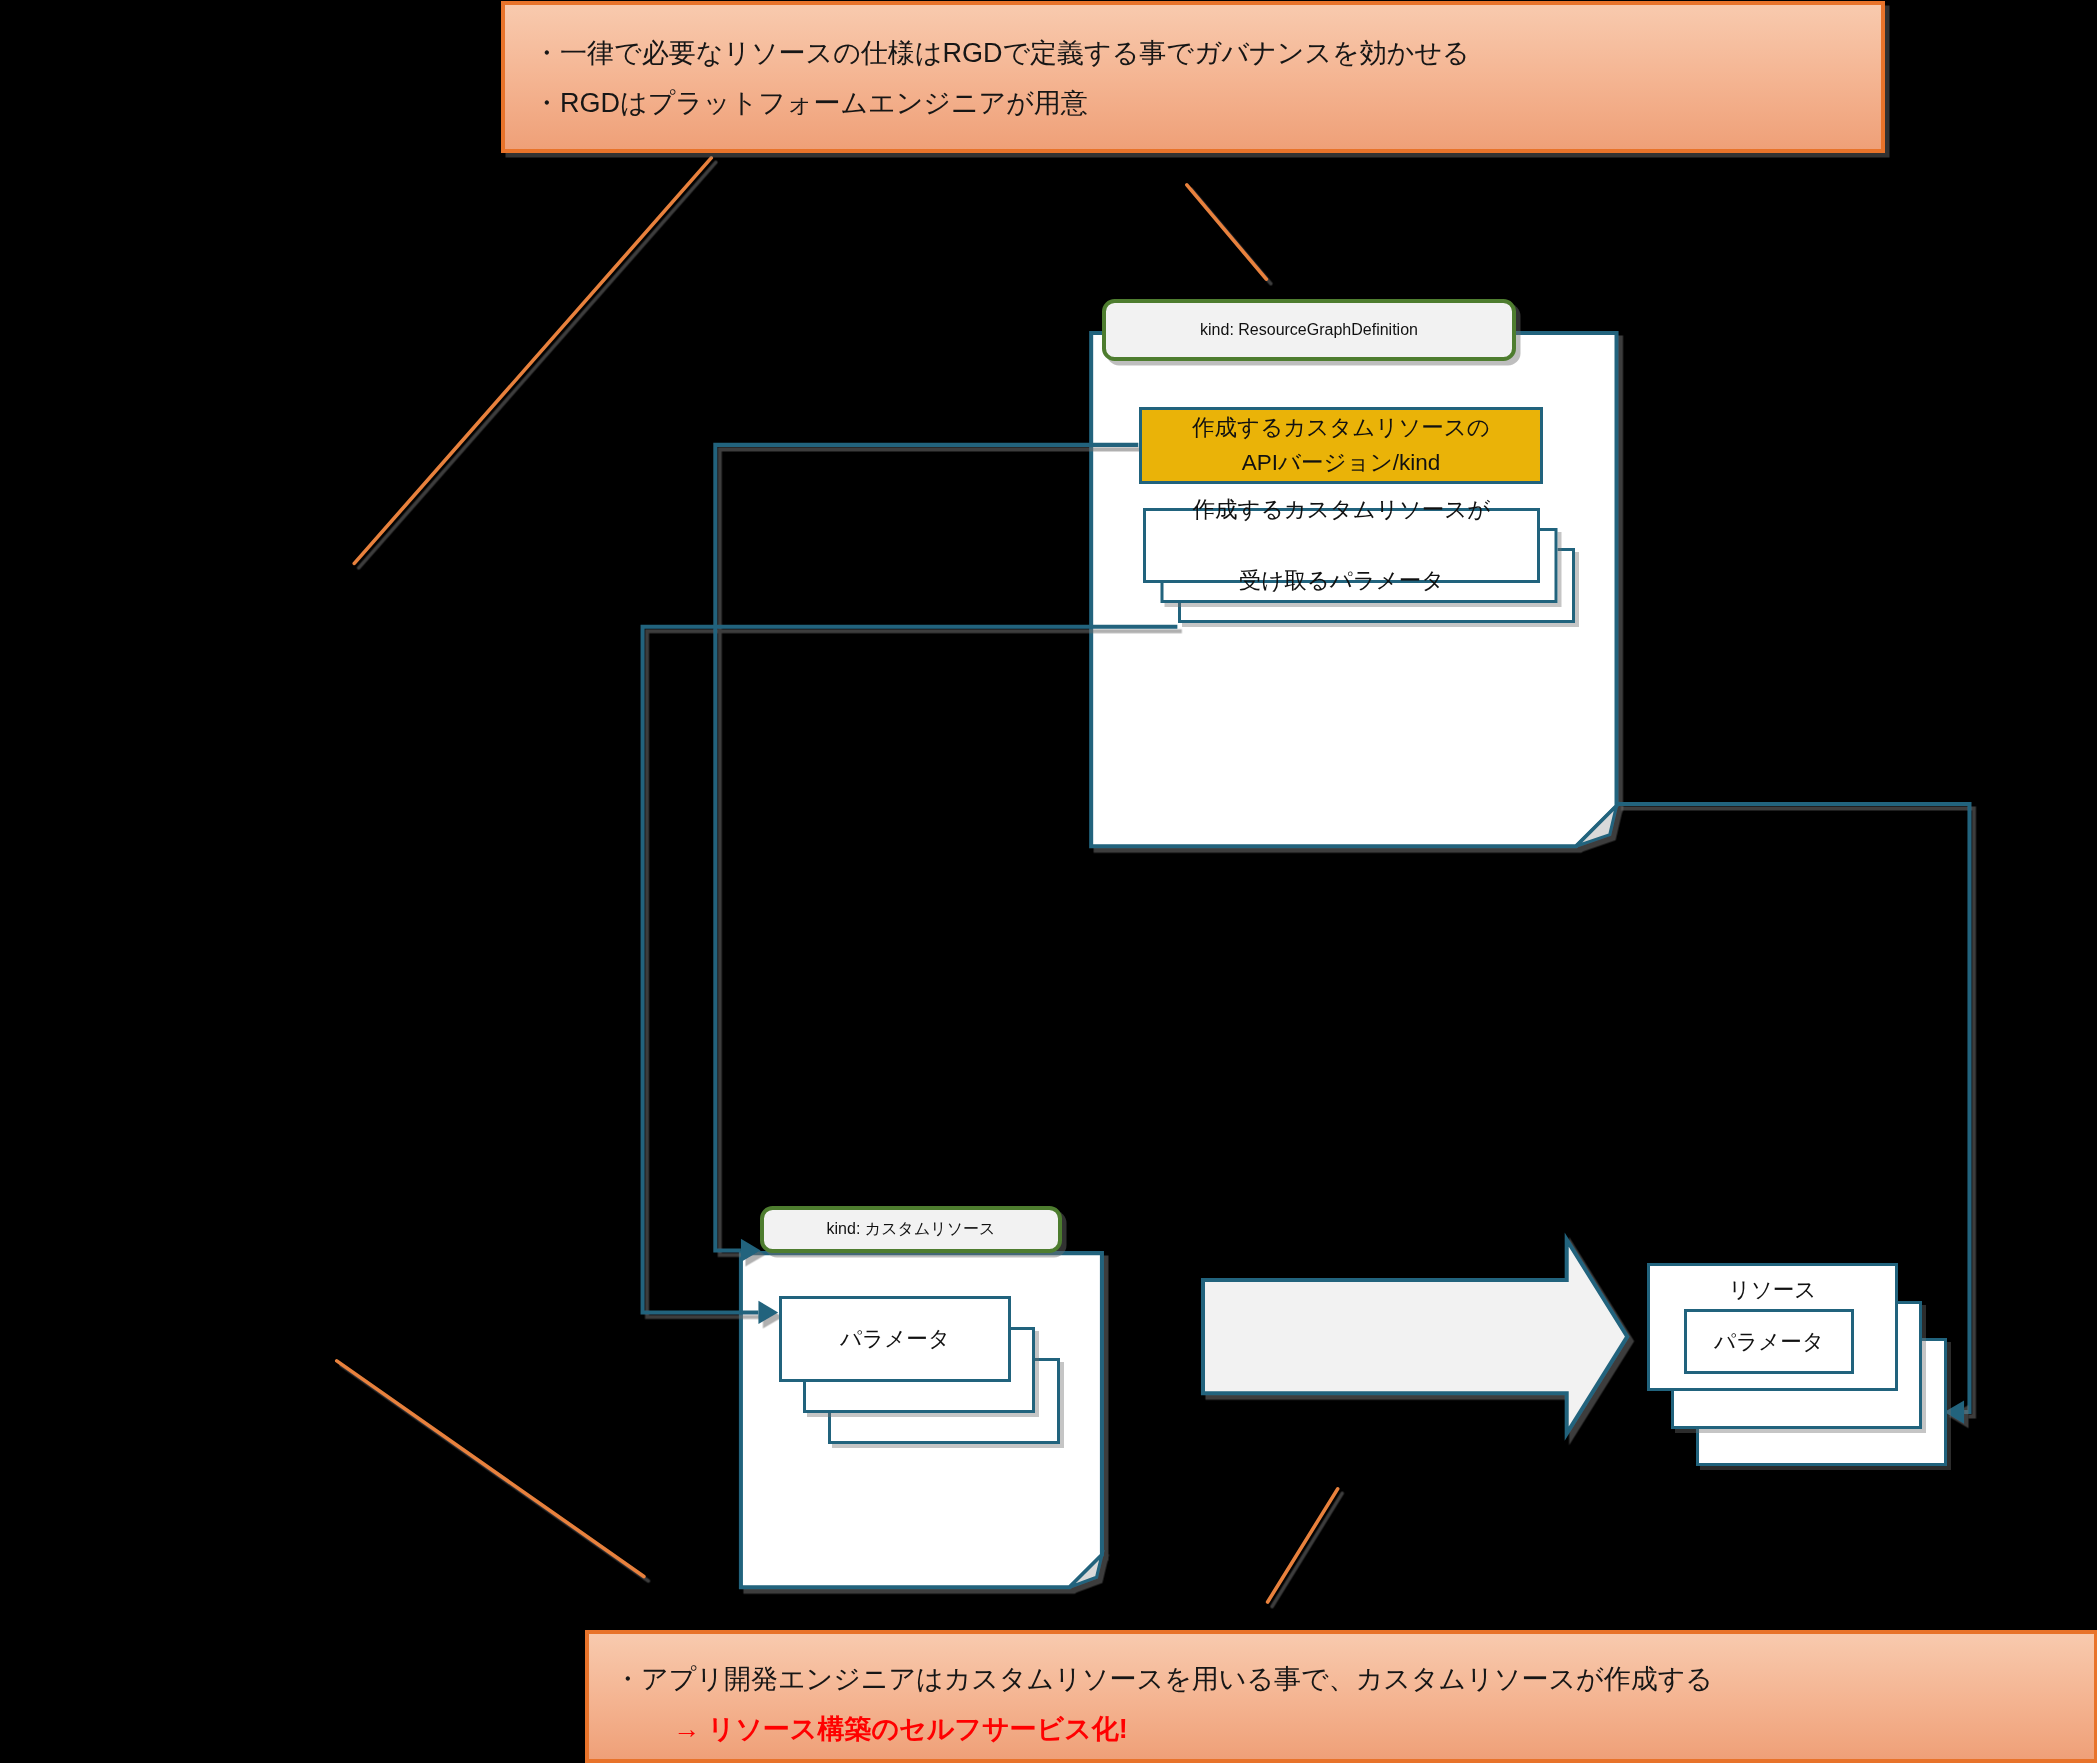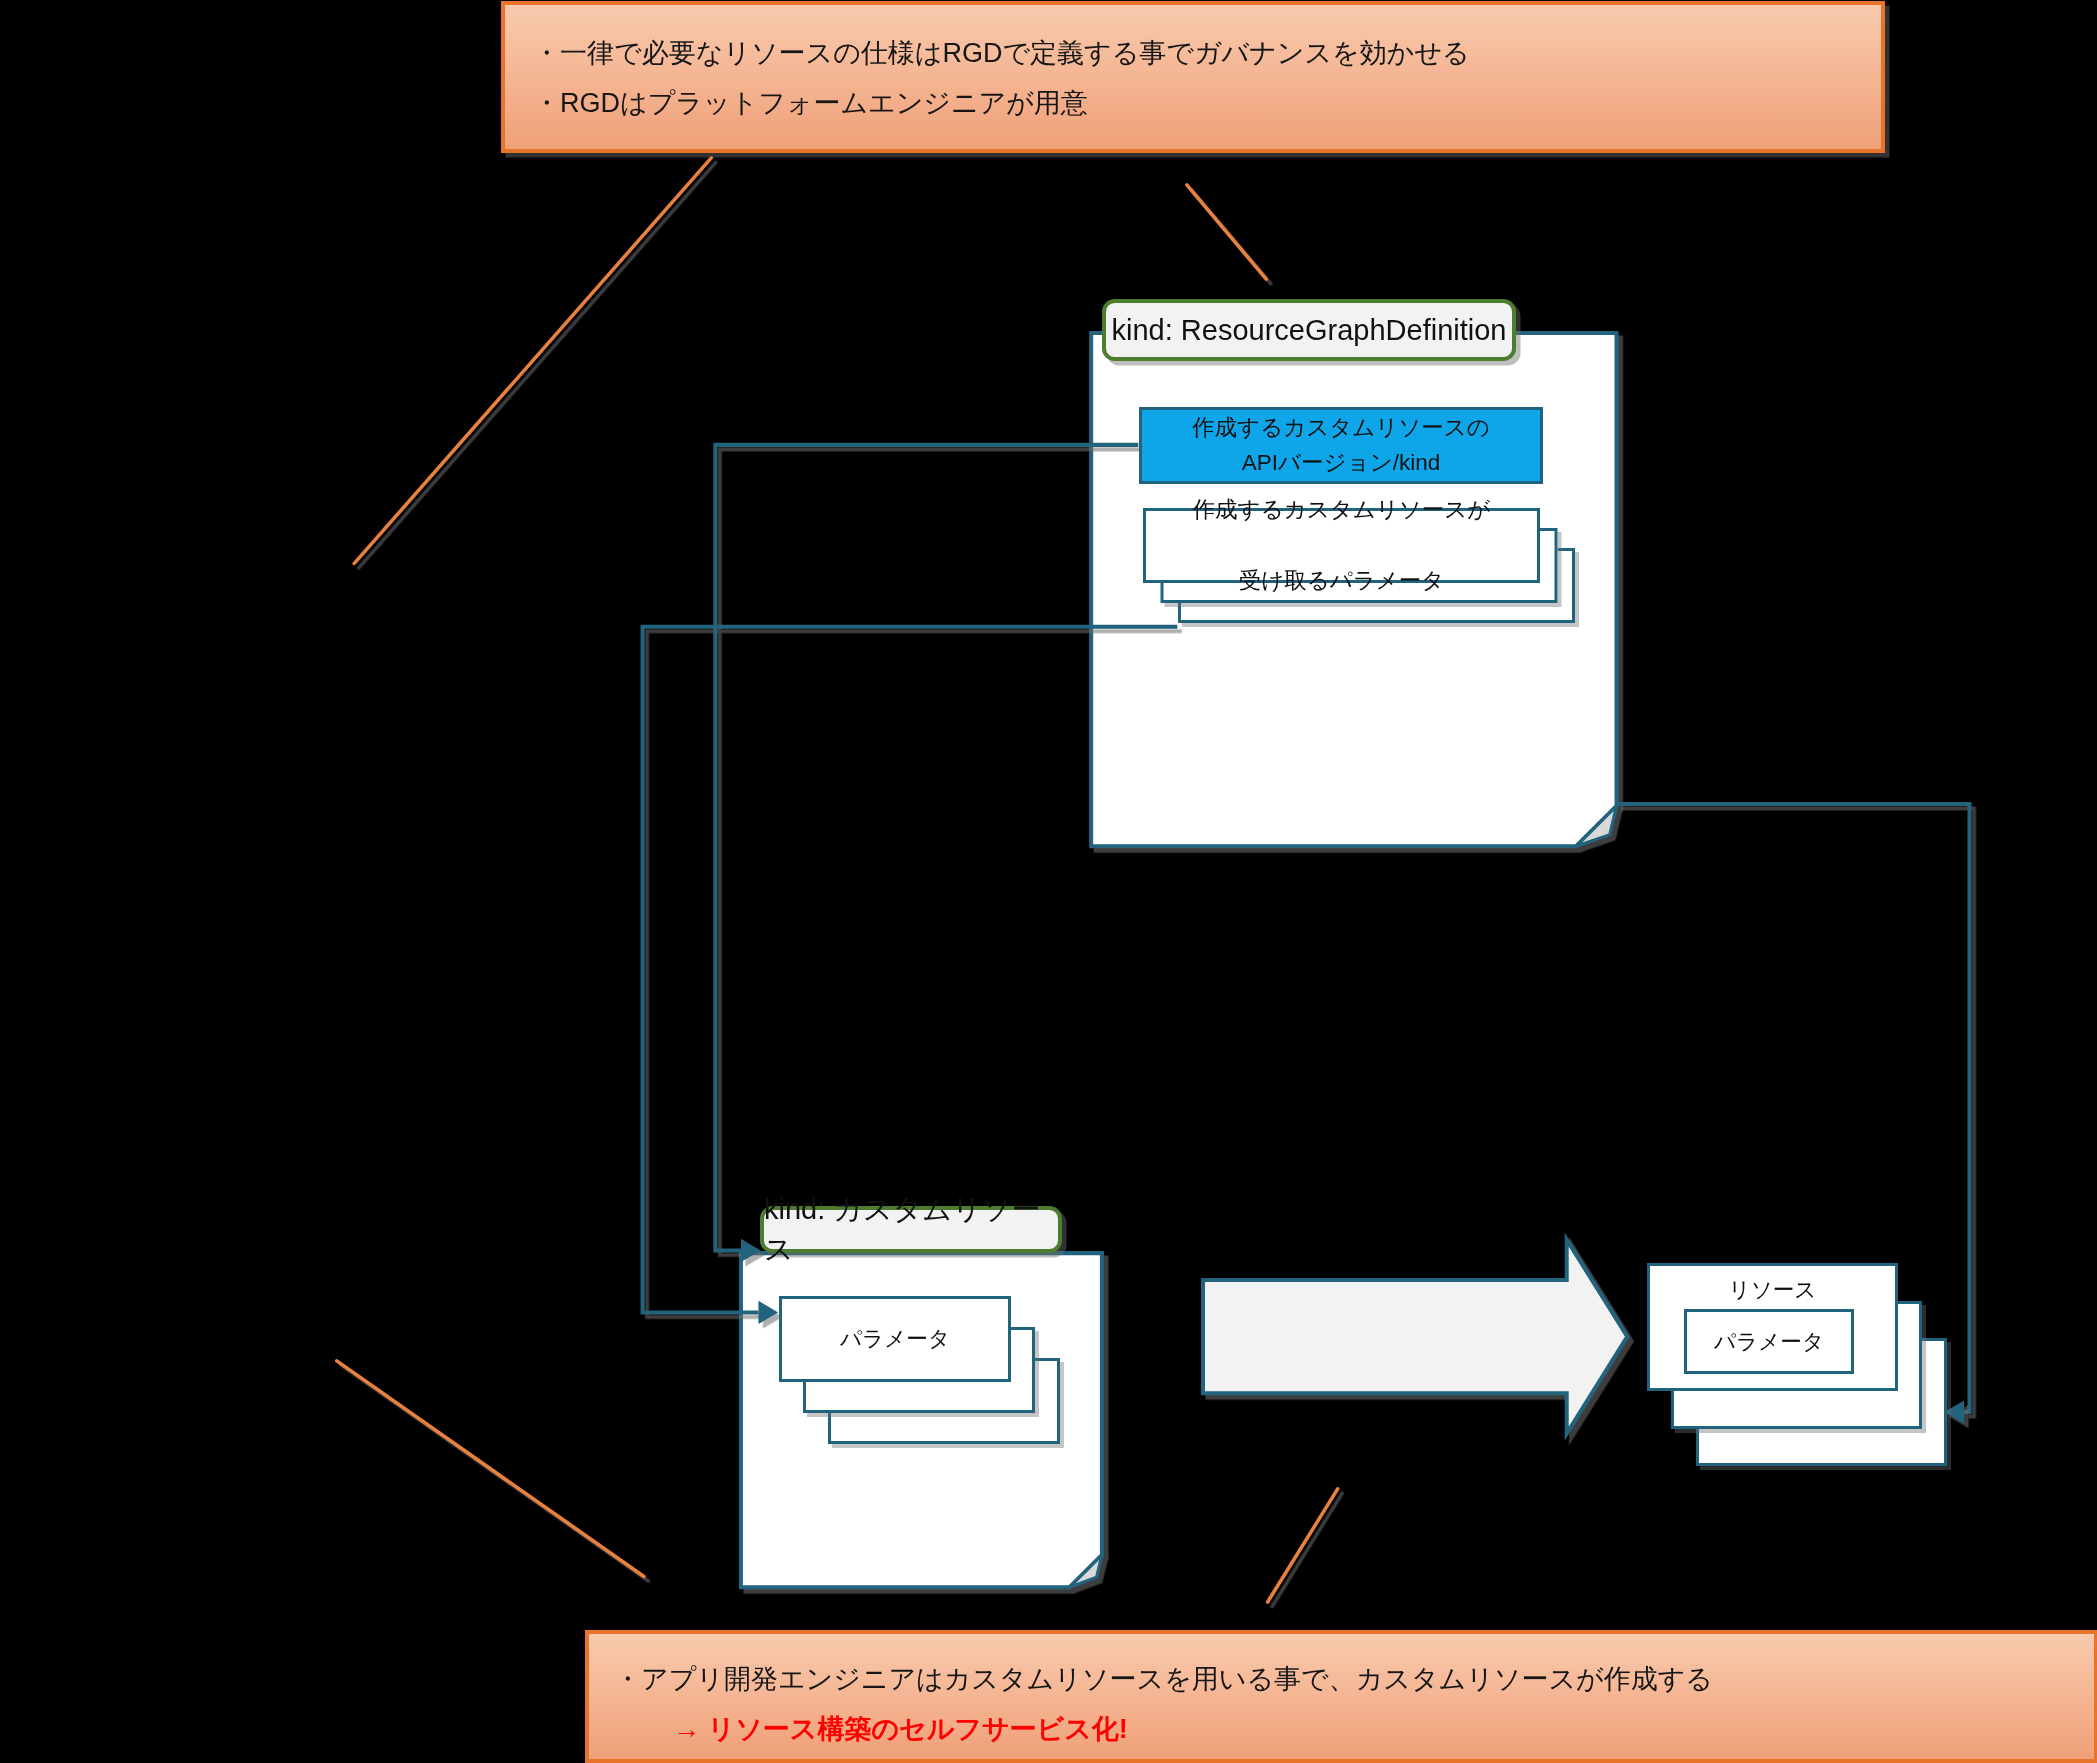--- a/index.html
+++ b/index.html
@@ -31,30 +31,30 @@
   #top-note { left: 501px; top: 1.3px; width: 1384px; height: 152px; padding: 22.5px 13.5px 0 28px; }
   #bottom-note { left: 585px; top: 1630px; width: 1513px; height: 133px; padding: 20px 13.5px 0 25px; }
   #bottom-note .self-service { color:#FF0000; font-weight: bold; padding-left: 59px; }
   
   .kind-label {
     position: absolute;
     background: #F2F2F2;
     border: 4px solid #4E7D2F;
     border-radius: 12.6px;
     display: flex; align-items: center; justify-content: center;
-    font-size: 29px; color: #111;
+    font-size: 16px; color: #111;
     box-shadow: 4.5px 4.5px 0 rgba(110,110,110,0.45);
     z-index: 3;
   }
   #rgd-label { left: 1102px; top: 299px; width: 414px; height: 62px; }
   #cr-label  { left: 760px; top: 1206px; width: 302px; height: 47px; }
   
   .ibox {
     position: absolute;
-    background: #0ea5e9;
+    background: #eab308;
     border: 3.6px solid #21637D;
     display: flex; flex-direction: column; align-items: center; justify-content: center;
     text-align: center;
     font-size: 22.5px; line-height: 1.55; color: #111;
     z-index: 2;
   }
   #rgd-box1 { left: 1139px; top: 407px; width: 404px; height: 77px; }
   
   .stack { position: absolute; z-index: 2; }
   .stack .layer, .stack .mainbox {

